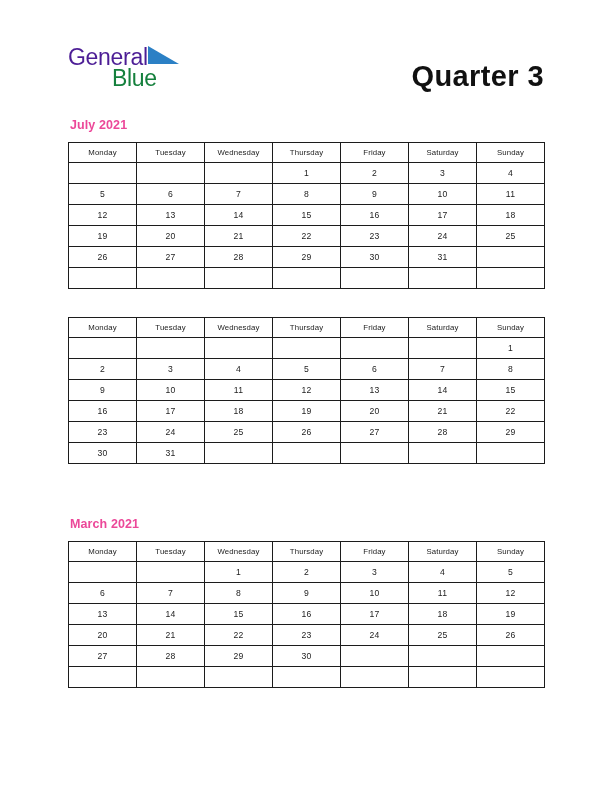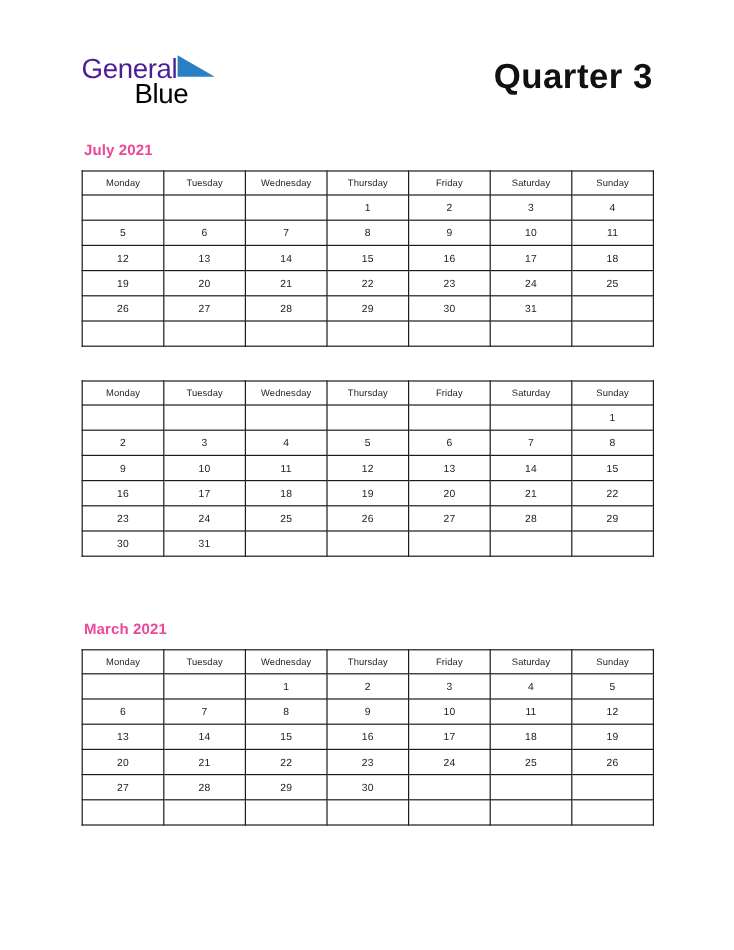--- a/index.html
+++ b/index.html
@@ -58,28 +58,28 @@
     vertical-align: middle;
     margin-left: -2px;
     margin-bottom: 3px;
   }
   .logo-row2 {
     margin-top: -5px;
     padding-left: 44px;
     font-size: 23px;
     line-height: 26px;
     letter-spacing: -0.3px;
-    color: #000000;
+    color: #15803d;
     font-weight: 400;
   }
 
   .quarter-title {
     position: absolute;
     right: 0;
-    top: 4px;
+    top: 16px;
     font-size: 29px;
     font-weight: bold;
     letter-spacing: 0.4px;
     color: #111111;
     white-space: nowrap;
   }
 
   
   .month-block {
     position: absolute;

